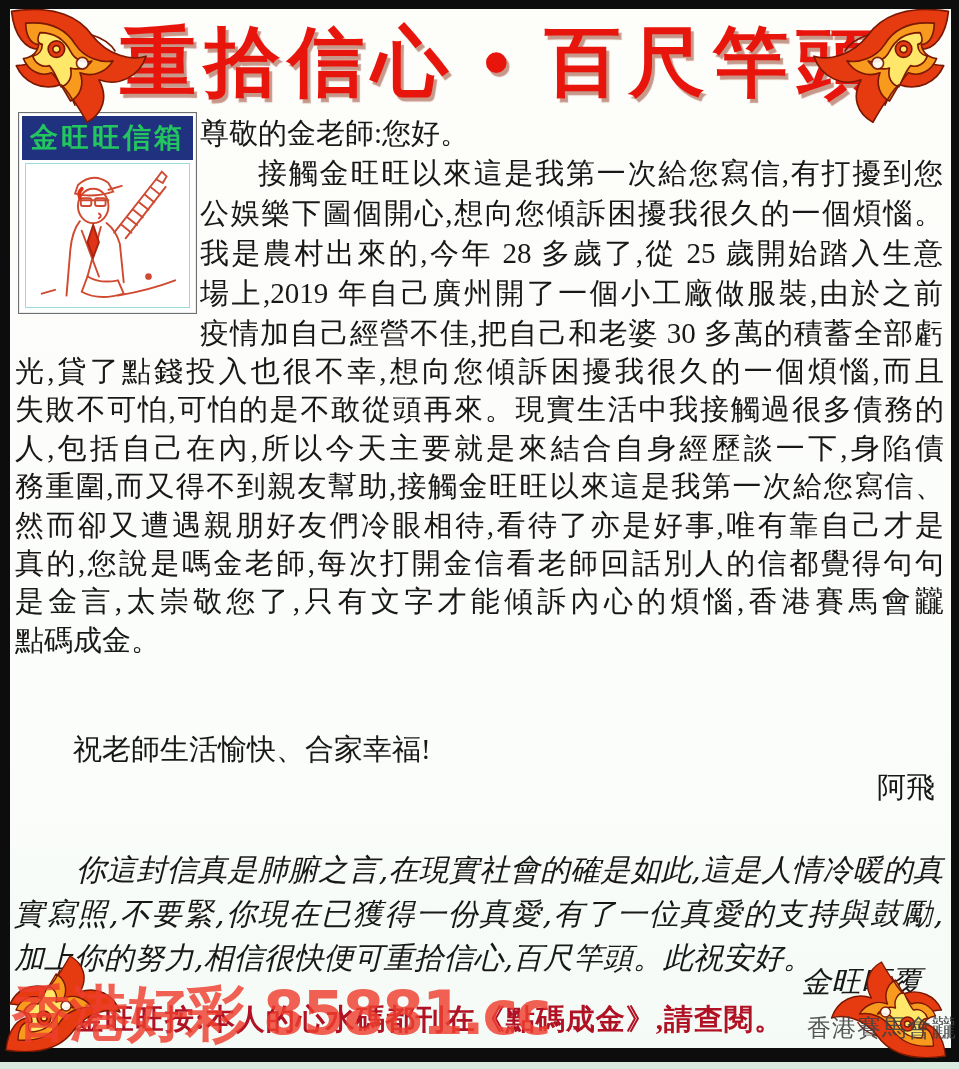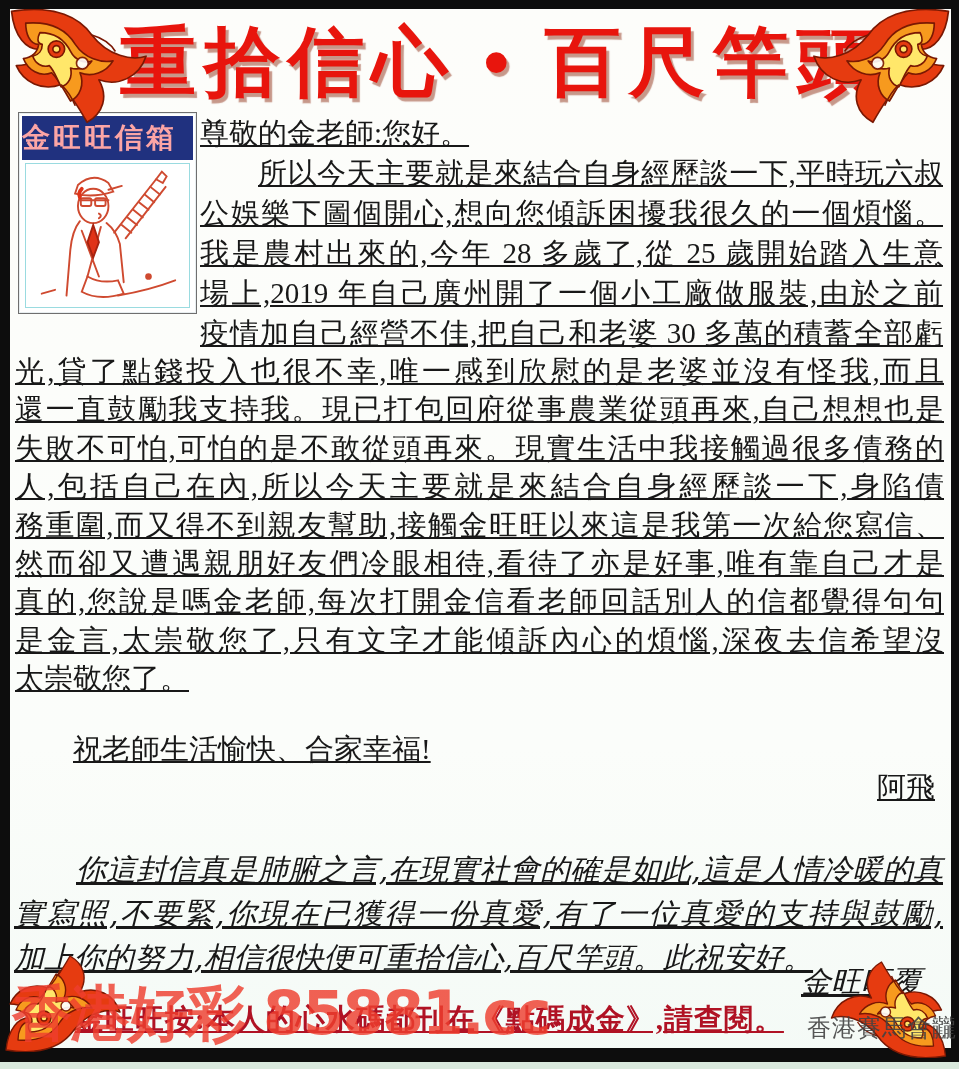--- a/index.html
+++ b/index.html
@@ -31,28 +31,28 @@
     text-shadow:3px 4px 1px rgba(132,28,2,0.45);
     white-space:nowrap;
   }
   
   .logo-box{
     position:absolute;left:18px;top:112px;width:177px;height:200px;z-index:4;
     background:#fff;border:1px solid #6f6f6f;box-shadow:0 0 0 1px #e8eef0 inset;
   }
   .logo-head{
     position:absolute;left:3px;top:3px;right:3px;height:44px;
-    background:#20317f;color:#fca5a5;
+    background:#20317f;color:#22c55e;text-align:center;
     font-family:"Liberation Sans","DejaVu Sans",sans-serif;
     font-weight:bold;font-size:28px;line-height:44px;letter-spacing:3px;
   }
   .logo-art{position:absolute;left:6px;top:50px;right:6px;bottom:5px;border:1px solid #9adbe0;}
   .logo-art svg{width:100%;height:100%;}
   
-  .txt{position:absolute;z-index:6;font-size:29px;text-decoration:underline;}
+  .txt{position:absolute;z-index:6;font-size:29px;}
   .salutation{left:200px;top:114px;}
   .narrow{left:200px;right:16px;top:153px;}
   .narrow .ln{height:40px;line-height:40px;text-align:justify;text-align-last:justify;}
   .narrow .ln.first{text-indent:58px;}
   .full{left:15px;right:15px;top:352px;}
   .full .ln{height:38.4px;line-height:38.4px;text-align:justify;text-align-last:justify;}
   .full .ln.last{text-align-last:left;}
   .closing{left:15px;right:4px;top:730px;text-indent:58px;}
   .sig-writer{right:24px;top:768px;}
   .reply-salutation{left:14px;top:810px;font-style:italic;}
@@ -147,37 +147,36 @@
           <path d="M30,132 l-14,4 M96,138 q34,-6 60,-16"></path>
           <circle cx="128" cy="118" r="2.5" fill="#cf4a30"></circle>
         </g>
       </svg>
     </div>
   </div>
 
   <div class="txt salutation">尊敬的金老師:您好。</div>
 
   <div class="txt narrow">
-    <div class="ln first">所以今天主要就是來結合自身經歷談一下,平時玩六叔</div>
+    <div class="ln first">接觸金旺旺以來這是我第一次給您寫信,有打擾到您</div>
     <div class="ln">公娛樂下圖個開心,想向您傾訴困擾我很久的一個煩惱。</div>
     <div class="ln">我是農村出來的,今年 28 多歲了,從 25 歲開始踏入生意</div>
     <div class="ln">場上,2019 年自己廣州開了一個小工廠做服裝,由於之前</div>
     <div class="ln">疫情加自己經營不佳,把自己和老婆 30 多萬的積蓄全部虧</div>
   </div>
 
   <div class="txt full">
-    <div class="ln">光,貸了點錢投入也很不幸,唯一感到欣慰的是老婆並沒有怪我,而且</div>
-    <div class="ln">還一直鼓勵我支持我。現已打包回府從事農業從頭再來,自己想想也是</div>
+    <div class="ln">光,貸了點錢投入也很不幸,想向您傾訴困擾我很久的一個煩惱,而且</div>
     <div class="ln">失敗不可怕,可怕的是不敢從頭再來。現實生活中我接觸過很多債務的</div>
     <div class="ln">人,包括自己在內,所以今天主要就是來結合自身經歷談一下,身陷債</div>
     <div class="ln">務重圍,而又得不到親友幫助,接觸金旺旺以來這是我第一次給您寫信、</div>
     <div class="ln">然而卻又遭遇親朋好友們冷眼相待,看待了亦是好事,唯有靠自己才是</div>
     <div class="ln">真的,您說是嗎金老師,每次打開金信看老師回話別人的信都覺得句句</div>
-    <div class="ln">是金言,太崇敬您了,只有文字才能傾訴內心的煩惱,深夜去信希望沒</div>
-    <div class="ln last">太崇敬您了。</div>
+    <div class="ln">是金言,太崇敬您了,只有文字才能傾訴內心的煩惱,香港賽馬會龖</div>
+    <div class="ln last">點碼成金。</div>
   </div>
 
   <div class="txt closing">祝老師生活愉快、合家幸福!</div>
   <div class="txt sig-writer">阿飛</div>
 
   <div class="txt reply">
     <div class="ln first">你這封信真是肺腑之言,在現實社會的確是如此,這是人情冷暖的真</div>
     <div class="ln">實寫照,不要緊,你現在已獲得一份真愛,有了一位真愛的支持與鼓勵,</div>
     <div class="ln last">加上你的努力,相信很快便可重拾信心,百尺竿頭。此祝安好。</div>
   </div>

